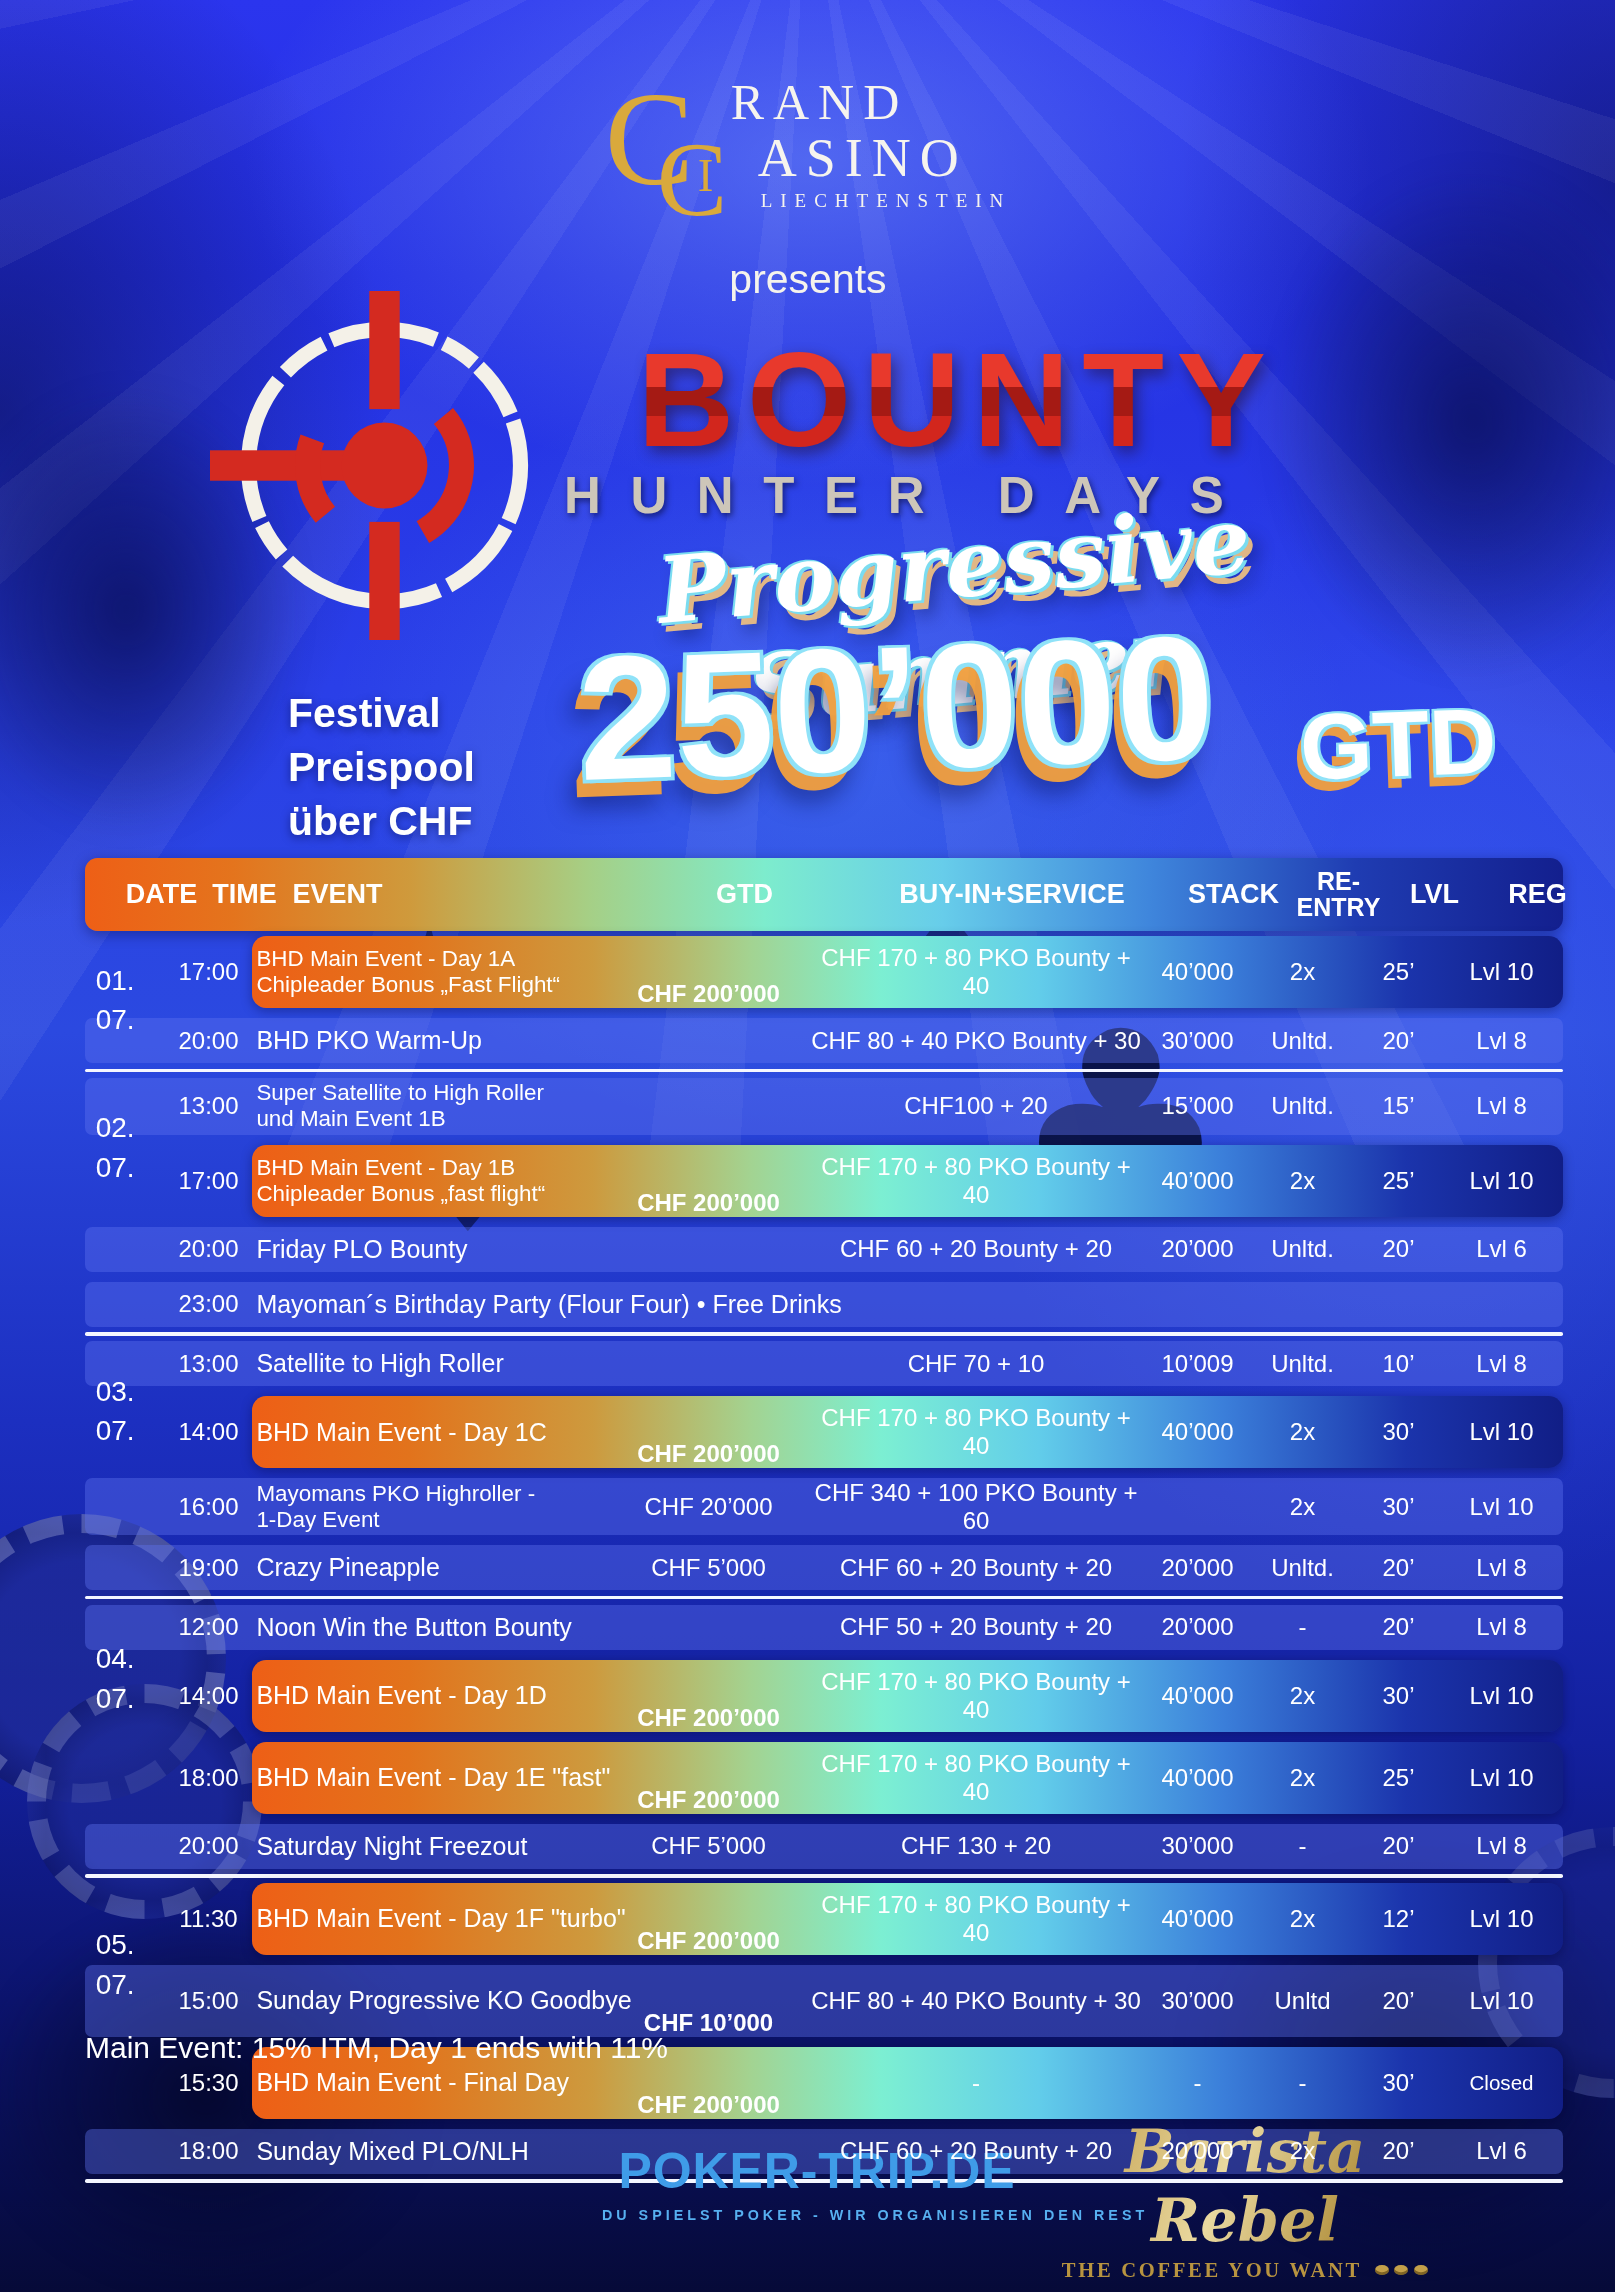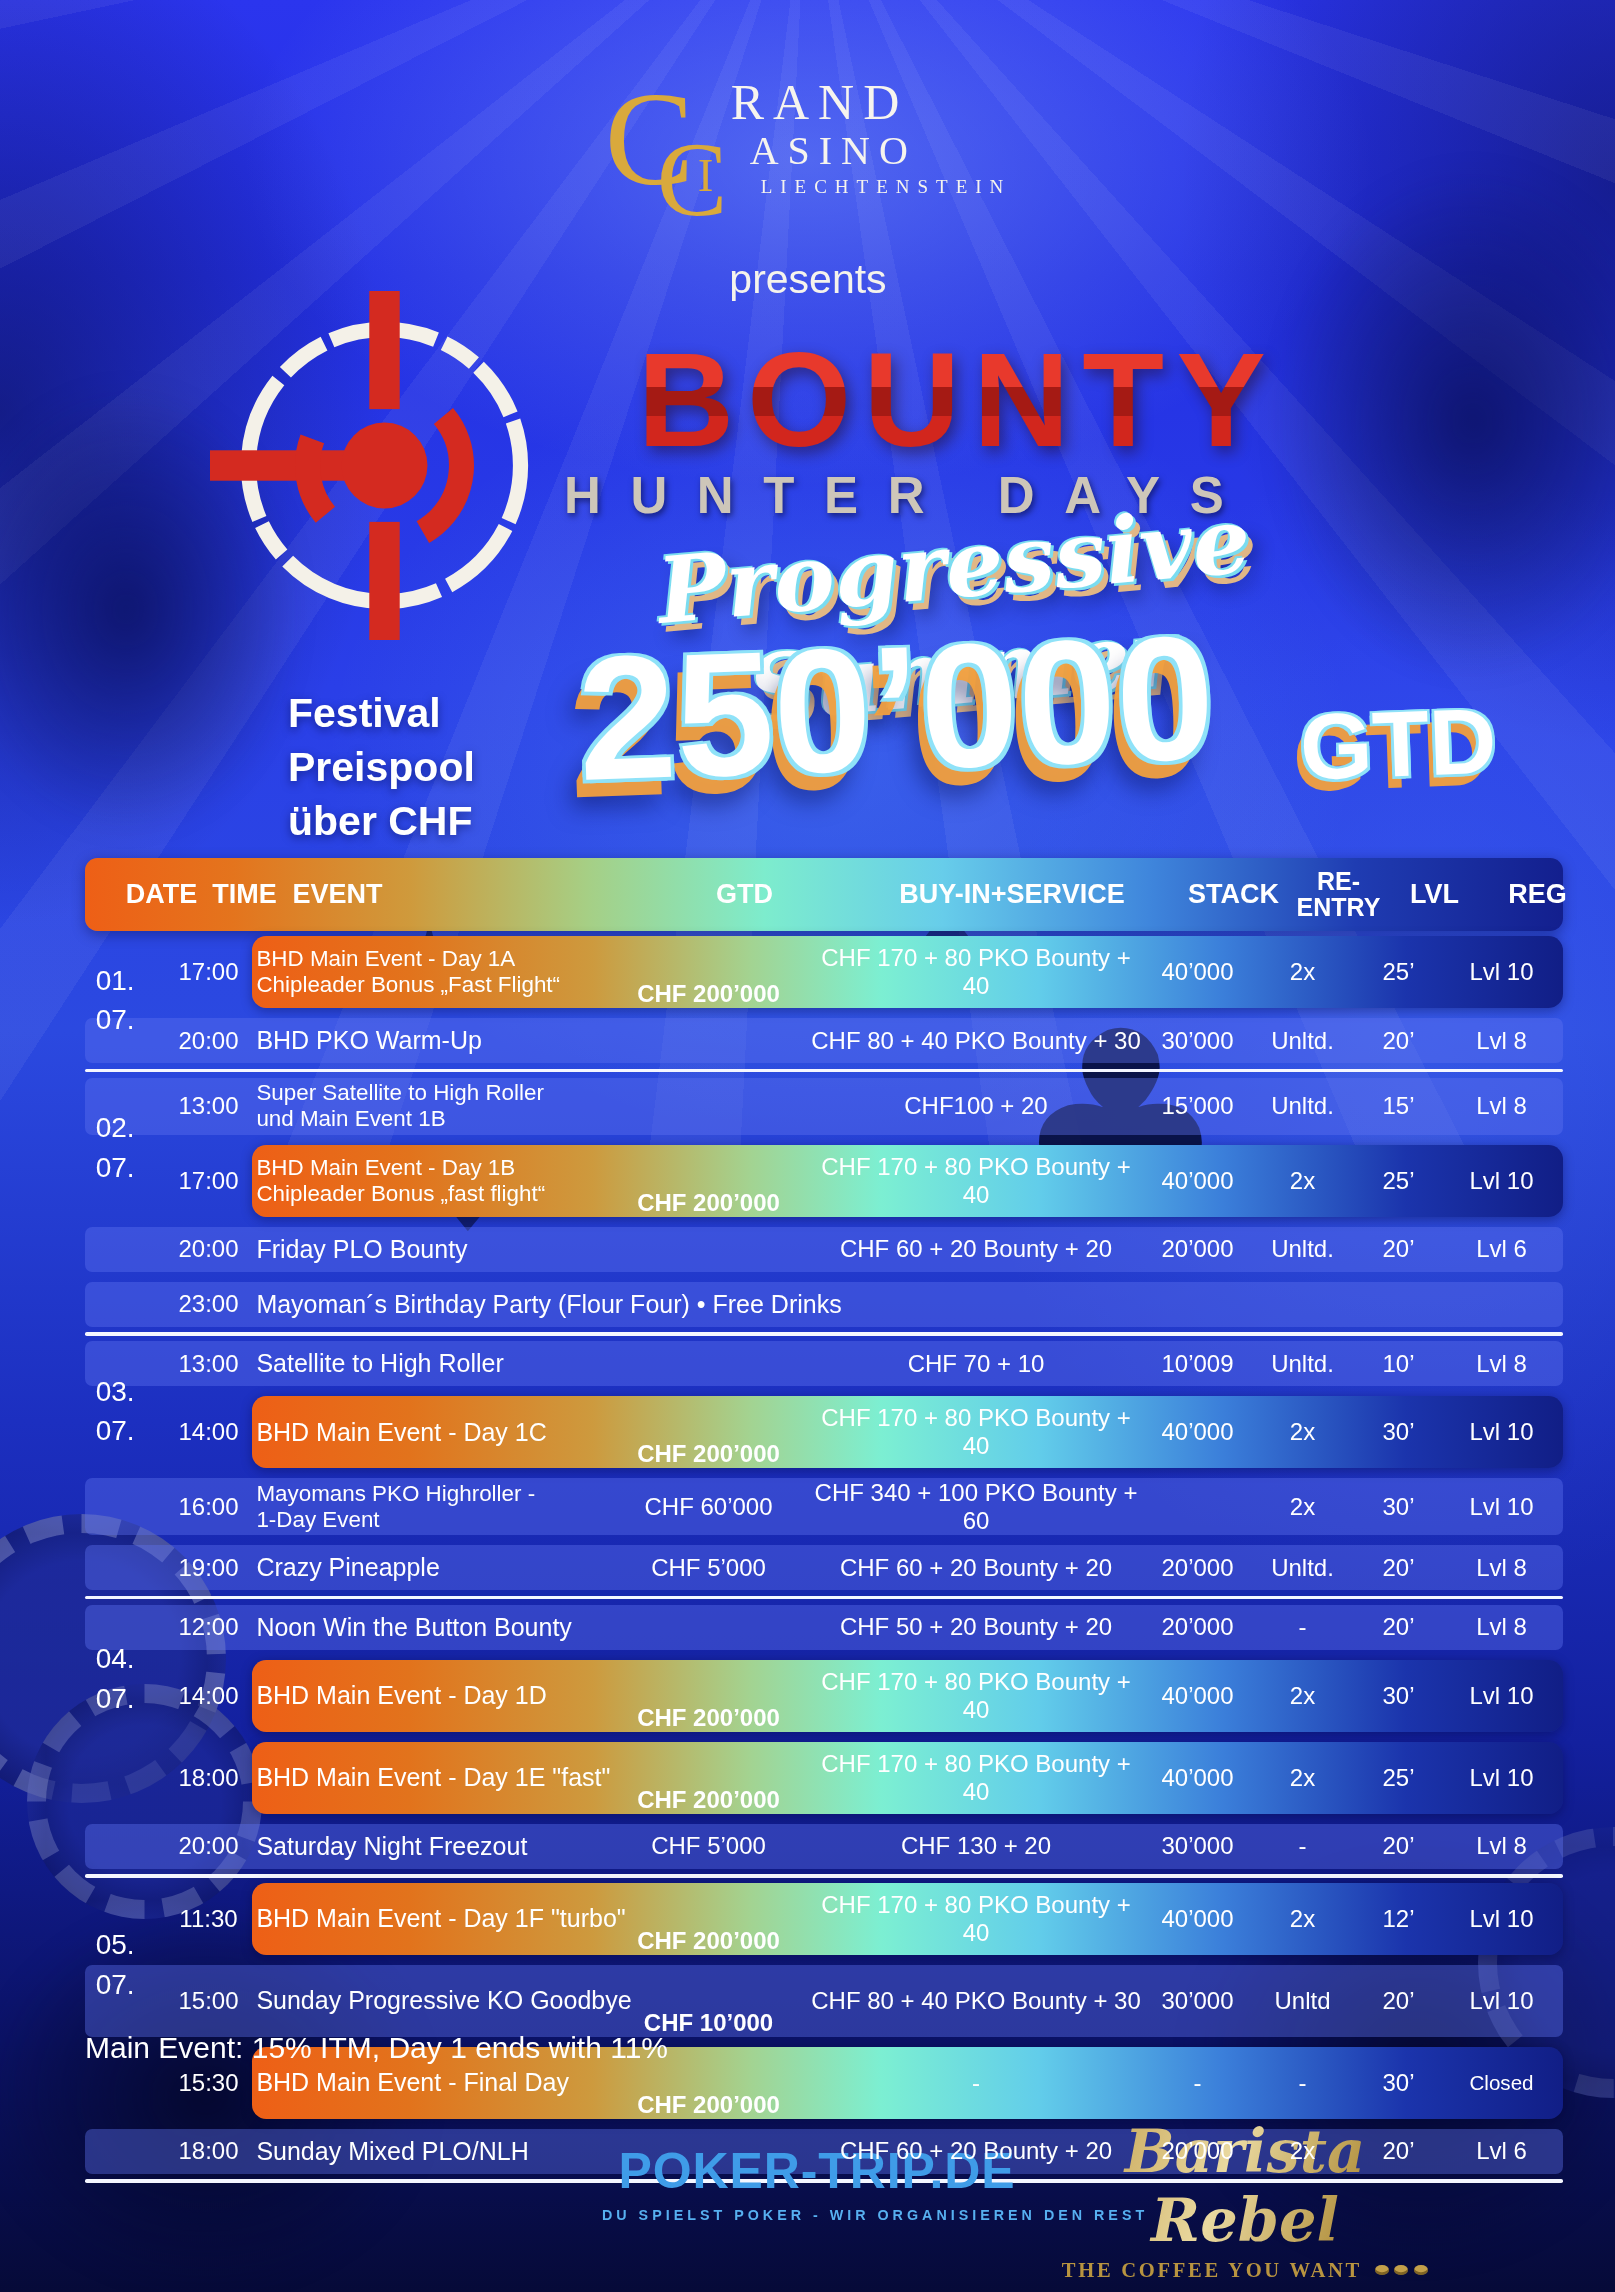--- a/index.html
+++ b/index.html
@@ -30,21 +30,21 @@
     background:radial-gradient(circle,rgba(30,42,150,.78) 55%,rgba(10,16,80,.78));pointer-events:none;}
 
   
   .casino{position:absolute;top:77px;left:0;right:0;display:flex;justify-content:center;align-items:flex-start;}
   .monogram{position:relative;width:142px;height:170px;flex:0 0 auto;font-family:"Liberation Serif",serif;color:#d9a93c;}
   .monogram .c1{position:absolute;left:0;top:-5.4px;font-size:134px;line-height:1;}
   .monogram .c2{position:absolute;left:52px;top:50px;font-size:106px;line-height:1;}
   .monogram .ci{position:absolute;left:93px;top:75px;font-size:47px;line-height:1;}
   .casino-lines{font-family:"Liberation Serif",serif;color:#f6f4ee;margin-left:-16px;}
   .casino-lines .l1{font-size:50px;letter-spacing:9px;line-height:1.0;}
-  .casino-lines .l2{font-size:40px;letter-spacing:9px;line-height:1.0;margin-top:3.6px;margin-left:19px;}
+  .casino-lines .l2{font-size:54px;letter-spacing:9px;line-height:1.0;margin-top:3.6px;margin-left:27px;}
   .casino-lines .l3{font-size:19px;letter-spacing:8px;margin-top:5.4px;margin-left:30px;}
   .presents{position:absolute;top:256px;left:0;width:100%;text-align:center;font-size:41px;font-weight:400;color:#f5f3ec;}
 
   
   .crosshair{position:absolute;left:210px;top:291px;width:349px;height:349px;}
 
   .title1{position:absolute;top:333px;left:564px;width:788px;text-align:center;
     font-size:134px;font-weight:700;letter-spacing:12.5px;line-height:1;
     color:#d2261d;
     background:linear-gradient(180deg,#e8392c 0%,#e8392c 40%,#a51a14 40%,#a51a14 62%,#d2261d 62%,#d2261d 100%);
@@ -318,21 +318,21 @@
               <div class="cell c-lvl">30’</div>
               <div class="cell c-reg">Lvl 10</div>
             </div>
             <div class="row two">
               <div class="cell c-date"></div>
               <div class="cell c-time">16:00</div>
               <div class="cell c-event">
                 <span class="l">Mayomans PKO  Highroller -</span>
                 <span class="l">1-Day Event</span>
               </div>
-              <div class="cell c-gtd">CHF 60’000</div>
+              <div class="cell c-gtd">CHF 20’000</div>
               <div class="cell c-buyin">CHF 340 + 100  PKO Bounty + 60</div>
               <div class="cell c-stack"></div>
               <div class="cell c-reentry">2x</div>
               <div class="cell c-lvl">30’</div>
               <div class="cell c-reg">Lvl 10</div>
             </div>
             <div class="row">
               <div class="cell c-date"></div>
               <div class="cell c-time">19:00</div>
               <div class="cell c-event">

